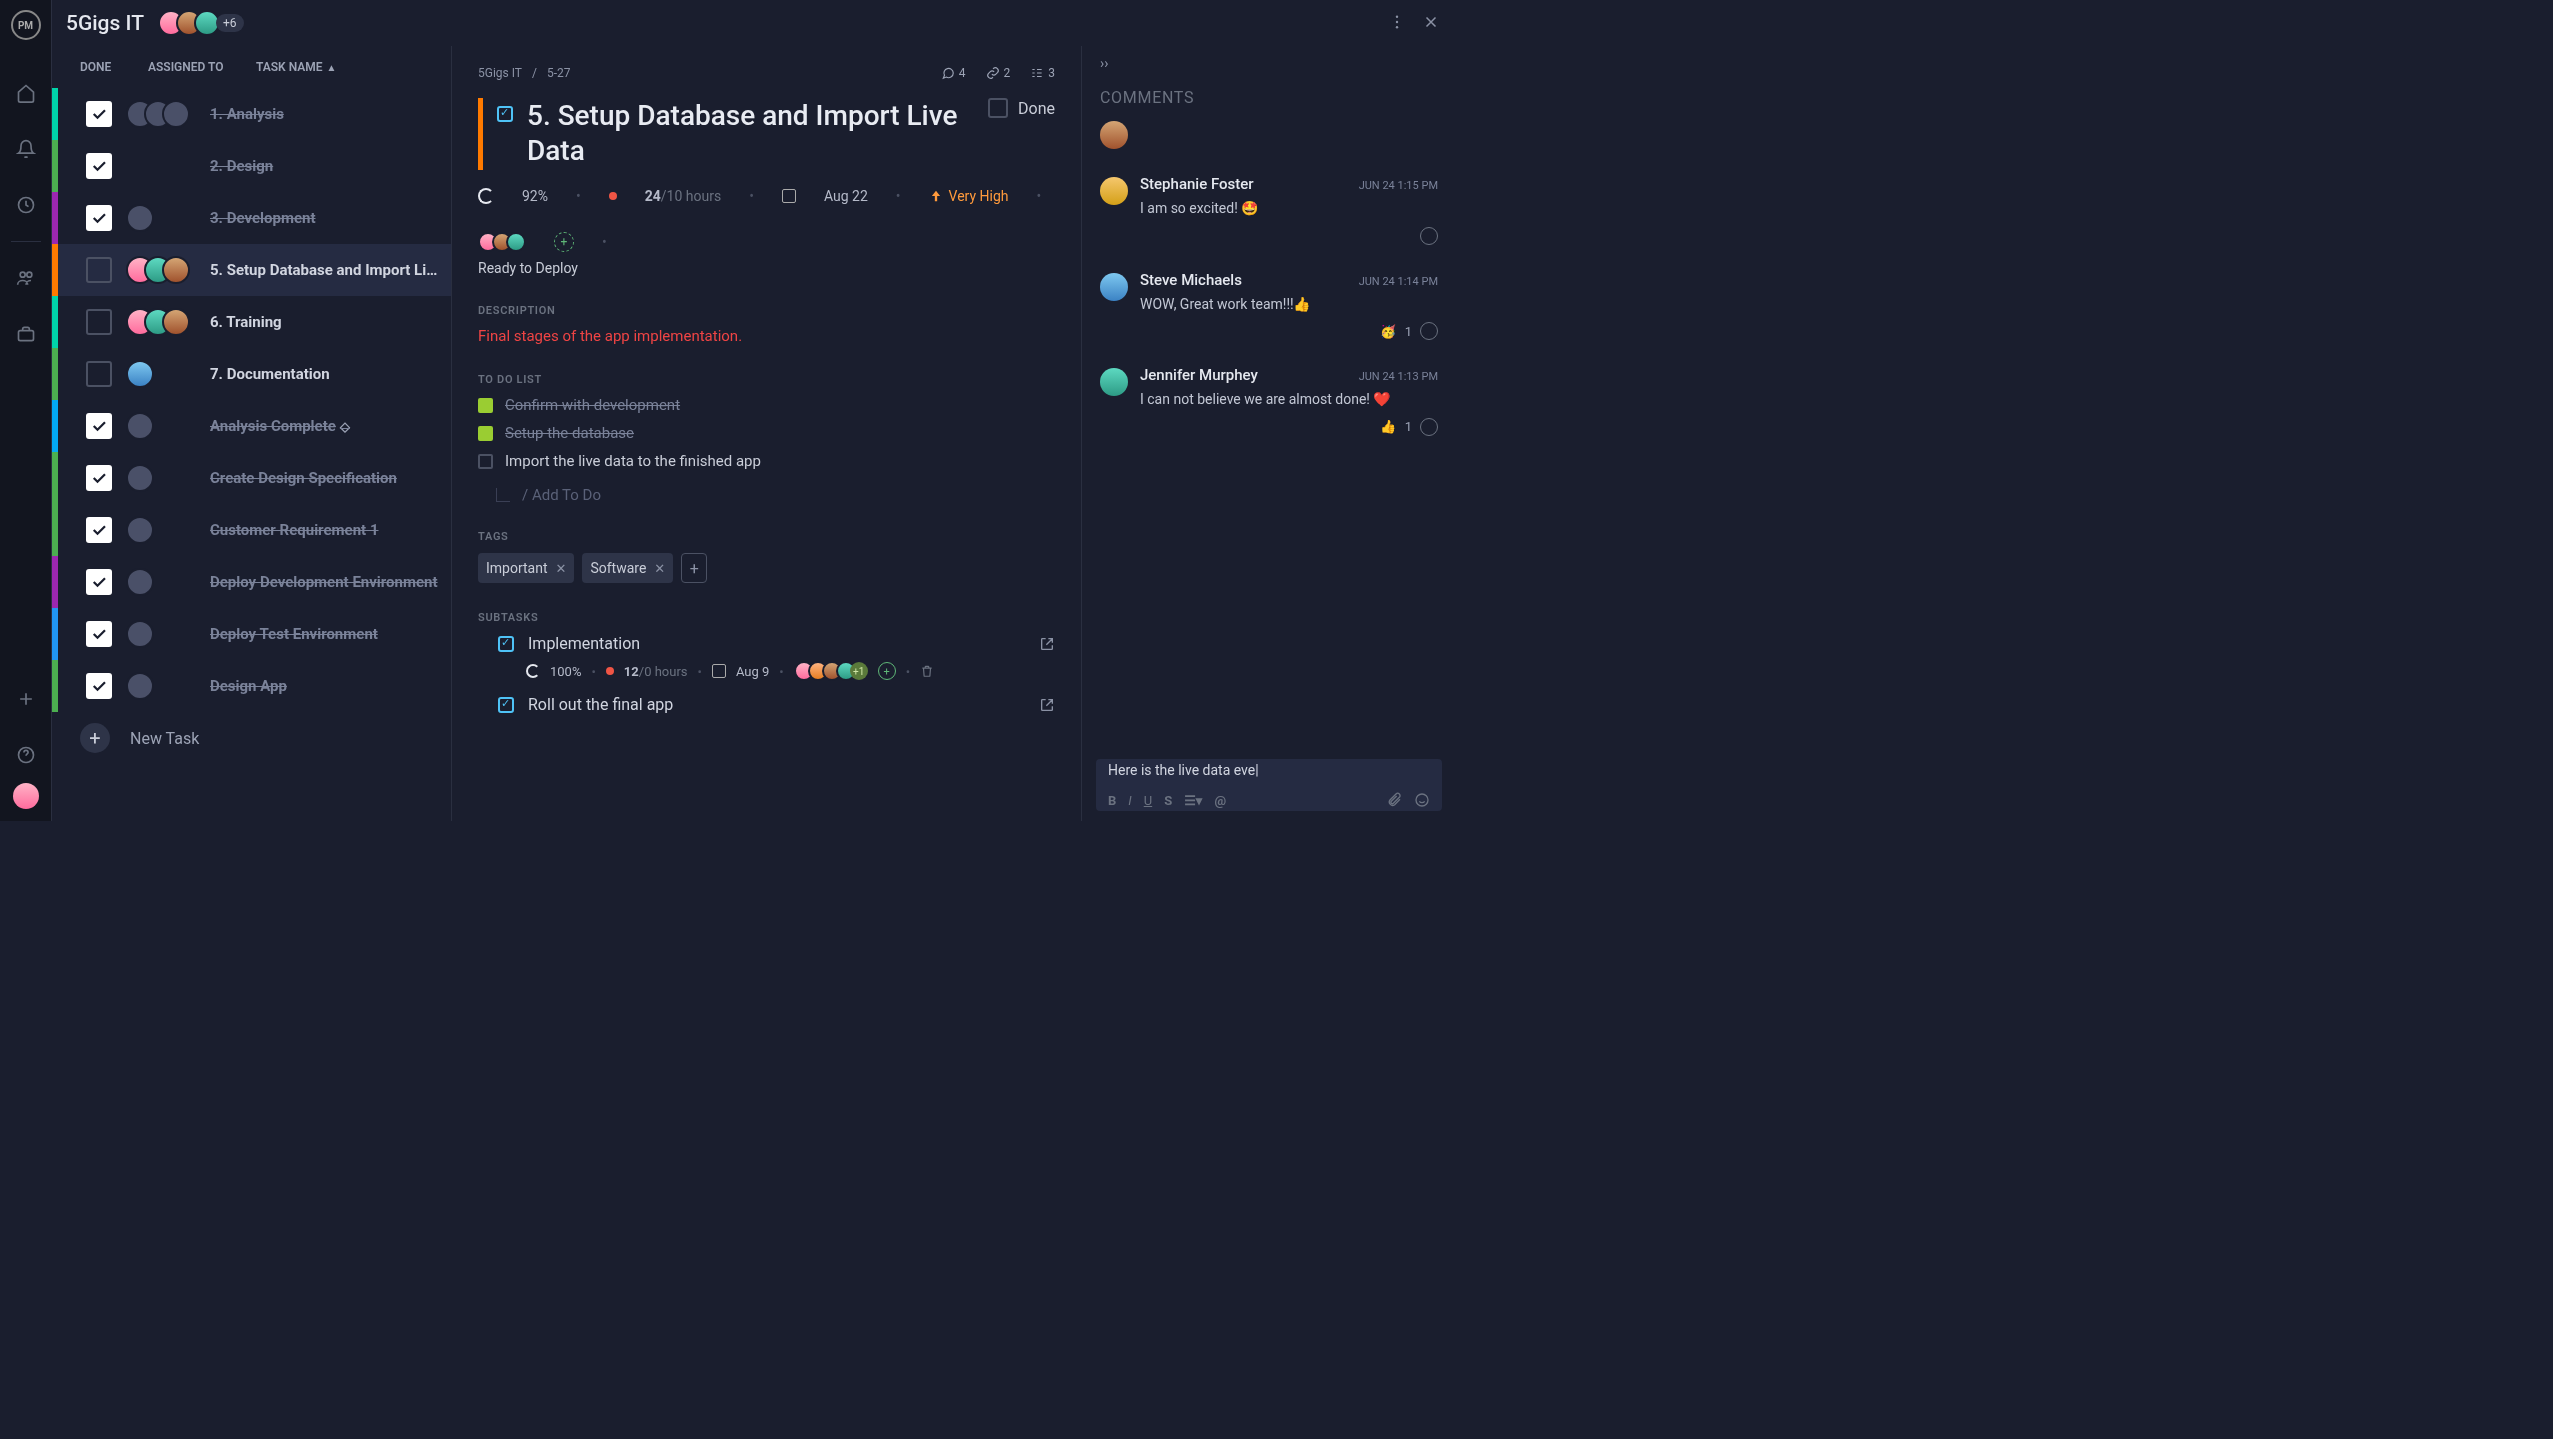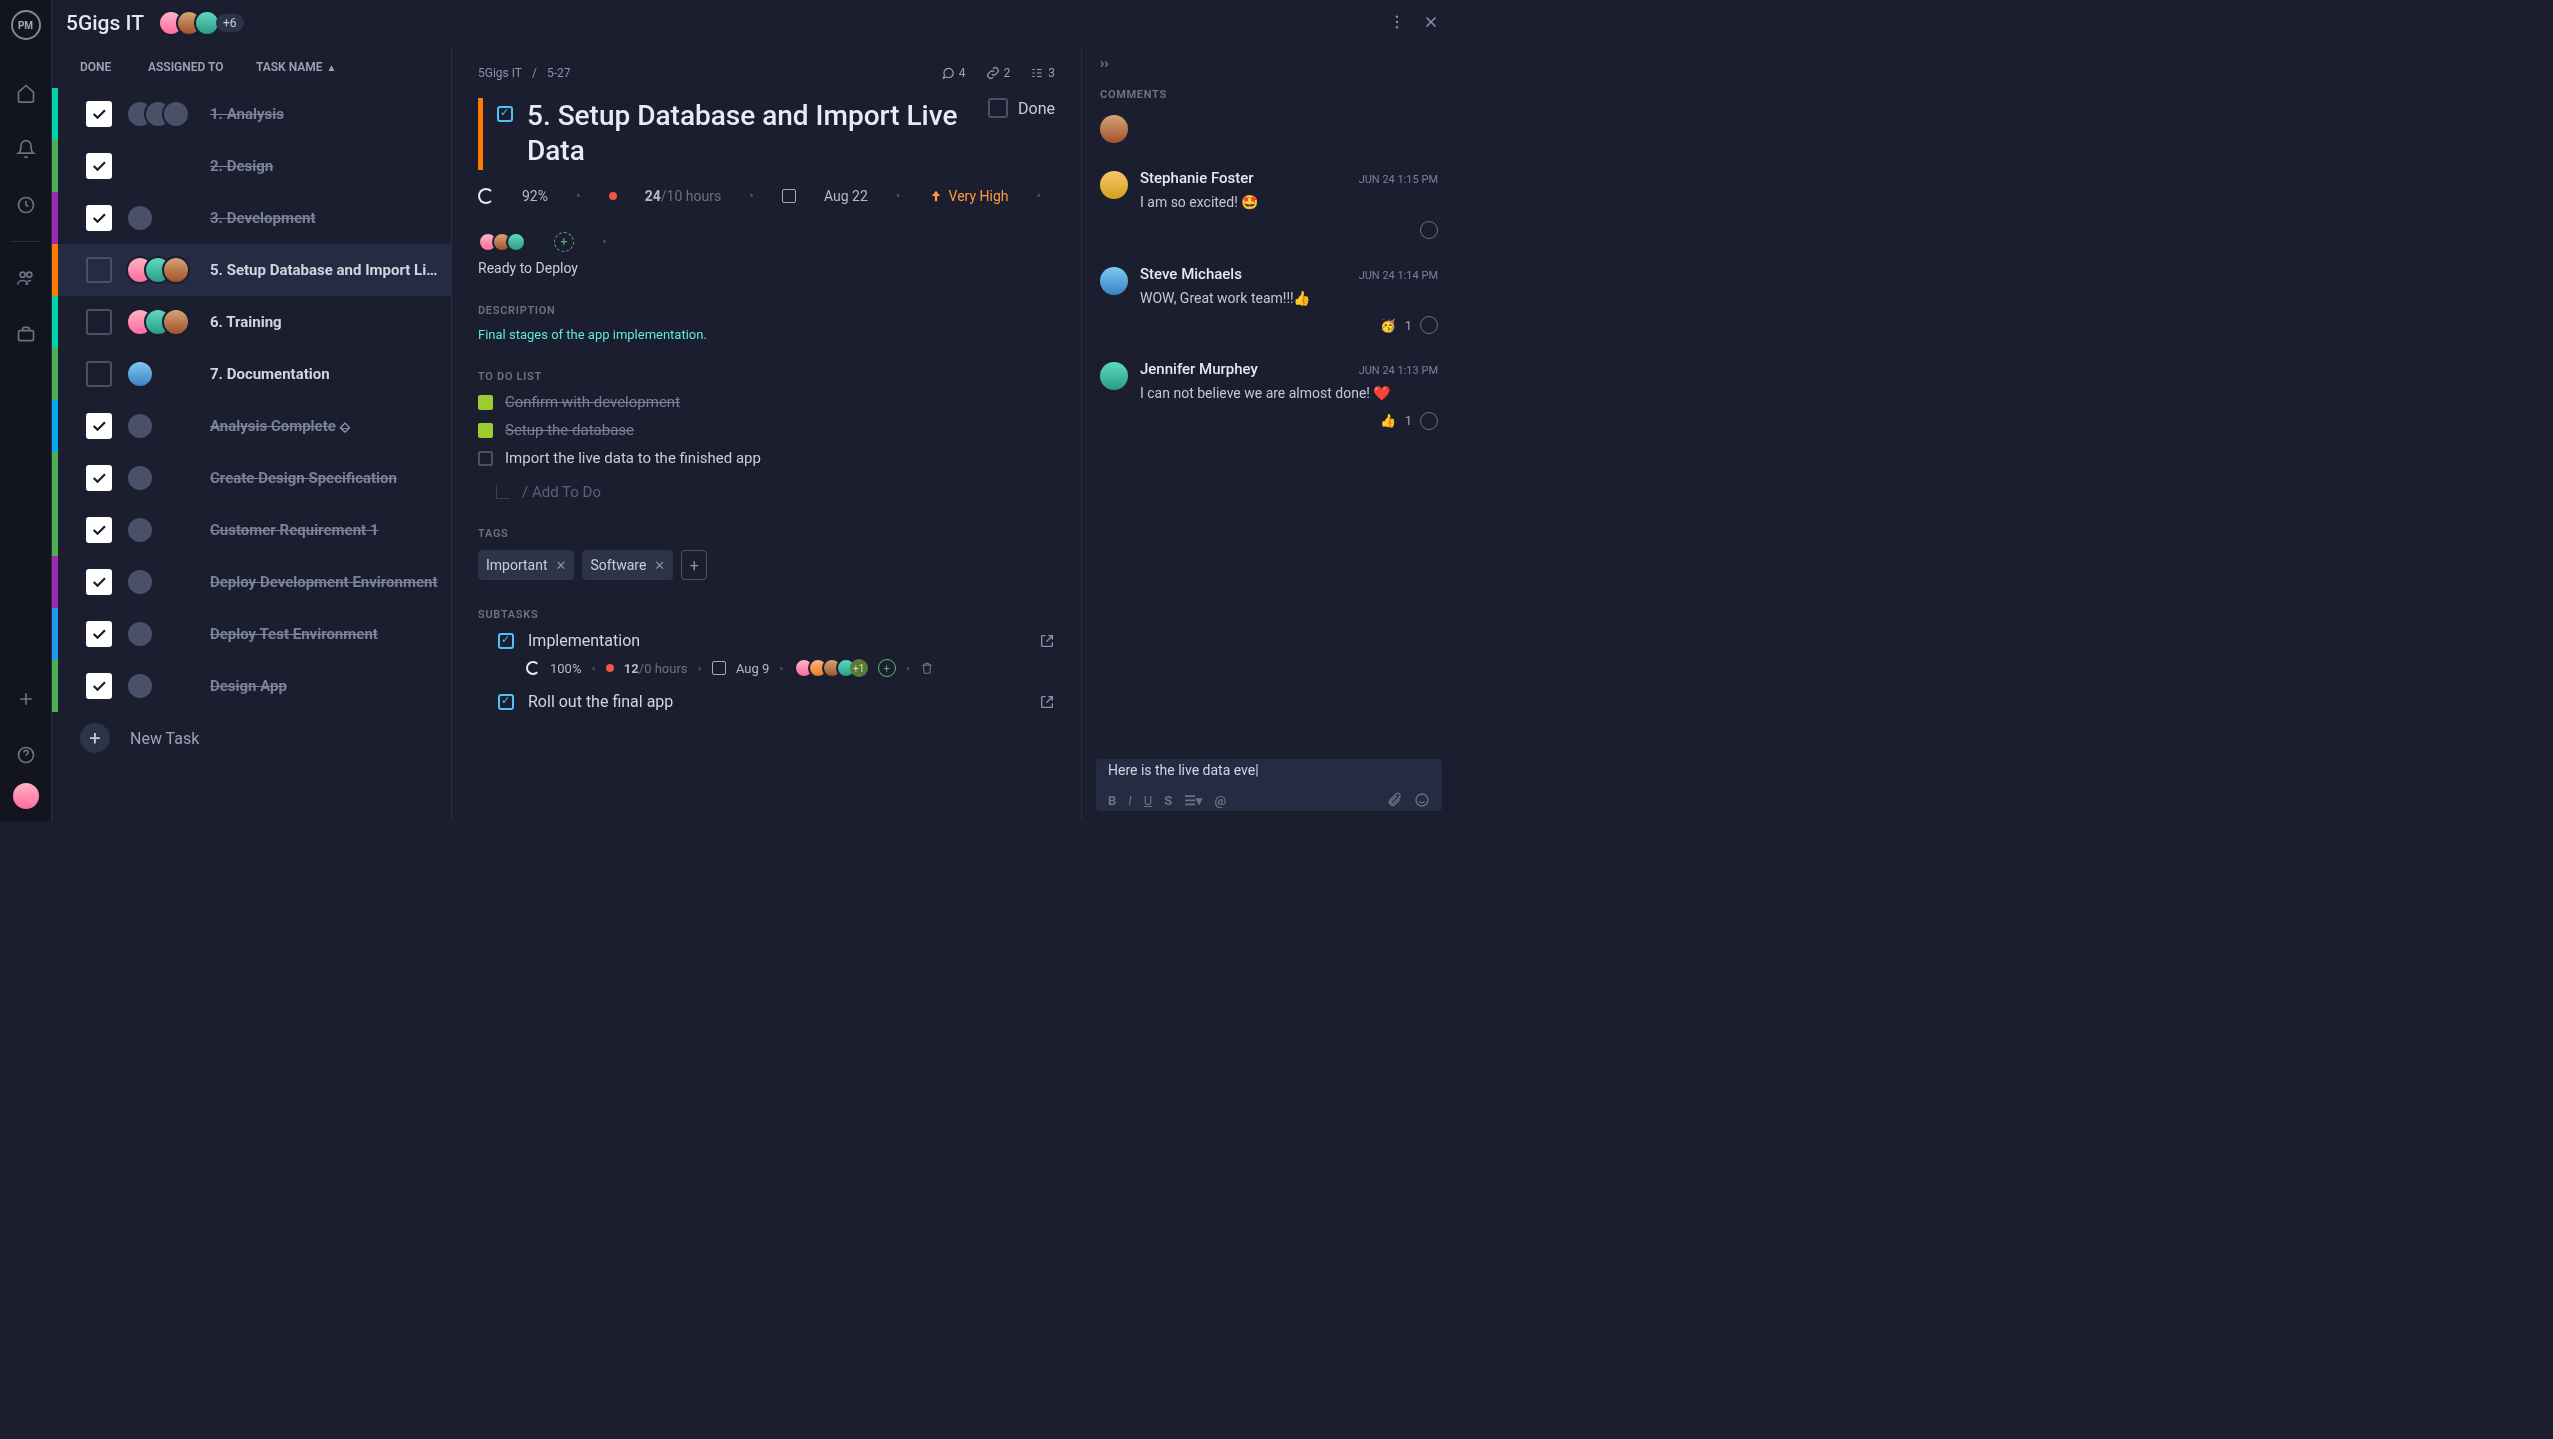--- a/index.html
+++ b/index.html
@@ -202,21 +202,21 @@
   width: 20px; height: 20px; border: 1.5px dashed #5fb878; border-radius: 50%;
   display: flex; align-items: center; justify-content: center;
   font-size: 12px; color: #5fb878;
 }
 .ready-tag { font-size: 14px; color: #c9cdd8; margin-top: 4px; margin-bottom: 28px; }
 
 .section-label {
   font-size: 11px; font-weight: 600; letter-spacing: 0.7px;
   color: #6b7280; margin-bottom: 10px;
 }
-.desc-text { font-size: 13px; color: #5eead4; margin-bottom: 28px; }
+.desc-text { font-size: 15px; color: #ef4444; margin-bottom: 28px; }
 
 .todo-item { display: flex; align-items: center; gap: 12px; margin-bottom: 10px; font-size: 15px;}
 .todo-check {
   width: 15px; height: 15px; border: 2px solid #9acd32; border-radius: 2px;
 }
 .todo-check.checked { background: #9acd32; position: relative;}
 .todo-check.checked::after { content:""; position:absolute; inset:2px; background:#1a1e2e; }
 .todo-check.checked.solid::after{ display:none;}
 .todo-item.done span { text-decoration: line-through; color: #7a8299; }
 .todo-add {
@@ -250,21 +250,21 @@
   border-left: 1px solid #2a2f40;
   display: flex;
   flex-direction: column;
 }
 .comments-head {
   height: 34px; display:flex; align-items:center;
   padding: 0 18px;
   gap: 10px;
 }
 .collapse-icon { color: #8b92a5; font-size: 14px; cursor: pointer;}
-.comments-label { font-size: 11px; font-weight: 700; letter-spacing: 0.7px; color: #6b7280; padding: 8px 18px 12px;}
+.comments-label { font-size: 16px; font-weight: 400; letter-spacing: 0.7px; color: #6b7280; padding: 8px 18px 12px;}
 .comments-list { flex: 1; overflow-y: auto; padding: 0 18px;}
 .comment { display: flex; gap: 12px; margin-bottom: 26px;}
 .c-avatar { width: 28px; height: 28px; border-radius: 50%; flex-shrink: 0; margin-top: 2px;}
 .c-body { flex: 1; }
 .c-head { display: flex; align-items: baseline; gap: 10px; margin-bottom: 6px;}
 .c-name { font-size: 15px; font-weight: 500; color: #e5e8ef; flex: 1;}
 .c-time { font-size: 11px; color: #7a8299; }
 .c-text { font-size: 14px; color: #c2c7d4; line-height: 1.4; }
 .c-react { display: flex; justify-content: flex-end; align-items: center; gap: 8px; margin-top: 8px; font-size: 13px; color: #9ca3b5;}
 .c-react .face { width: 18px; height: 18px; border: 1.5px solid #6b7280; border-radius: 50%; position: relative;}

